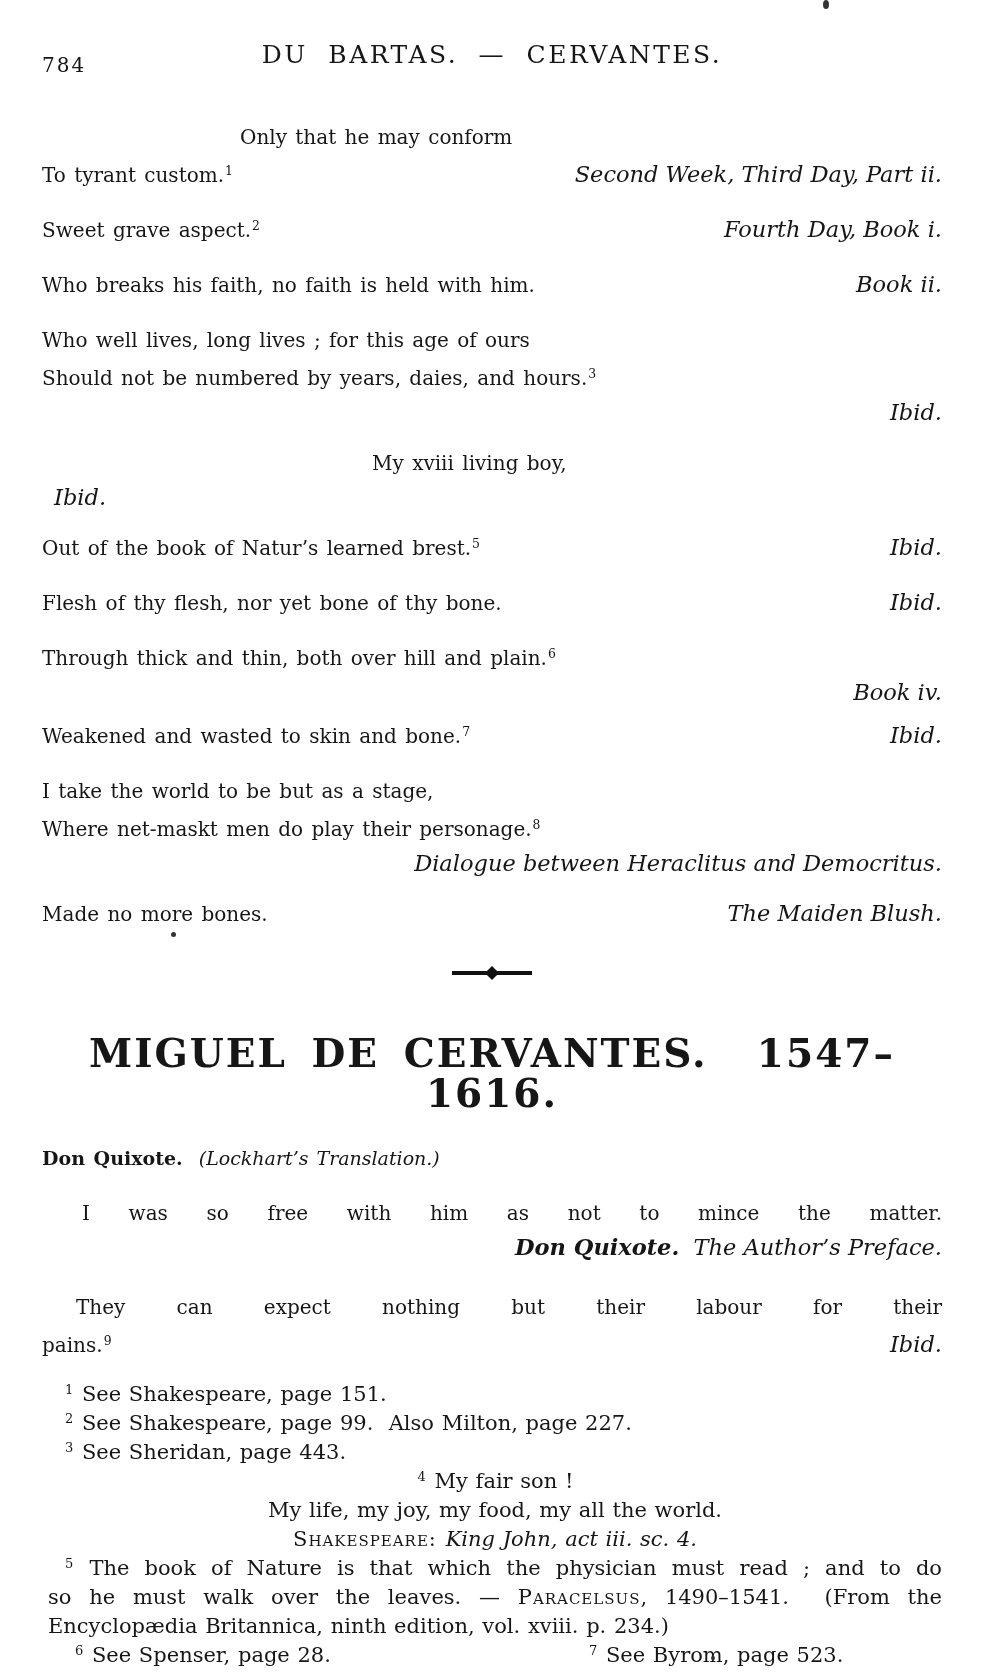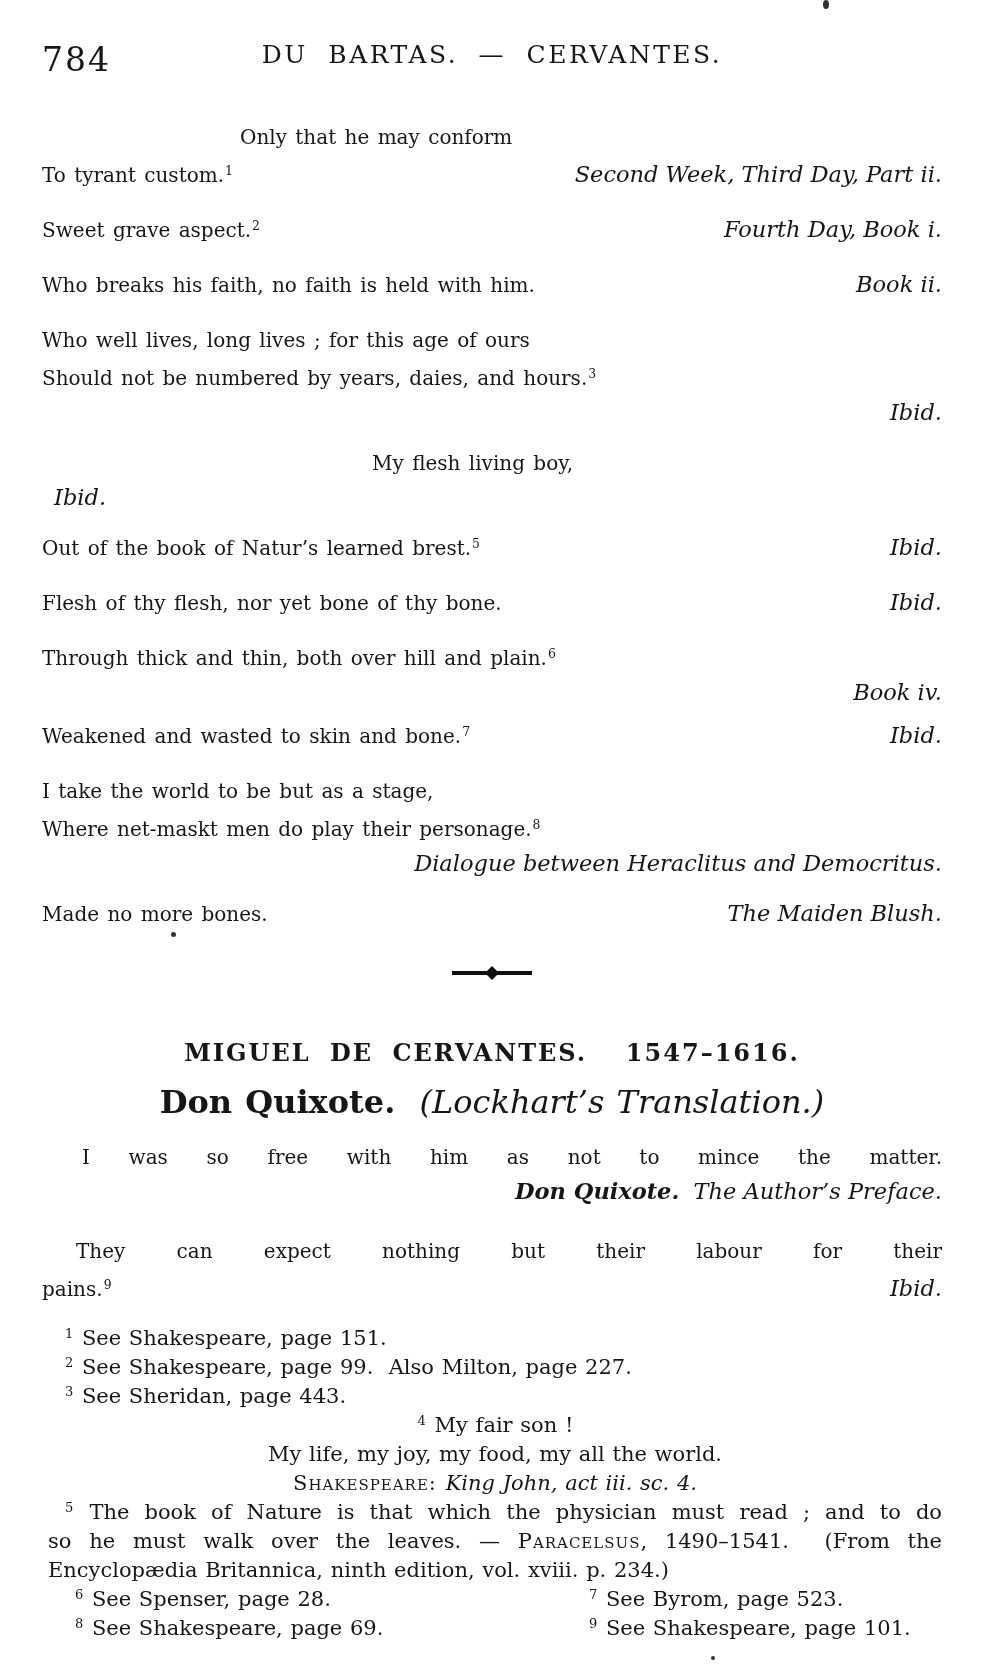--- a/index.html
+++ b/index.html
@@ -5,21 +5,21 @@
 <style>
   *{margin:0;padding:0;box-sizing:border-box}
   html,body{background:#ffffff}
   .page{
     position:relative;width:1000px;height:1672px;background:#ffffff;color:#161616;
     font-family:"DejaVu Serif","Liberation Serif",serif;
     padding:30px 58px 0 42px;overflow:hidden;
   }
   
   .pagehead{position:relative;height:44px;margin-top:6px}
-  .pageno{position:absolute;left:0;top:4px;font-size:33px;letter-spacing:2px}
+  .pageno{position:absolute;left:0;top:17px;font-size:20px;letter-spacing:2px}
   .runhead{display:block;text-align:center;font-size:25px;letter-spacing:2.5px;word-spacing:10px;padding-top:4px}
   
   .quotes{margin-top:38px}
   .quote{margin-top:17px}
   .quote:first-child{margin-top:0}
   #quotes-top .quote:nth-child(9){margin-top:10px}
   .qline{font-size:20px;line-height:38px;word-spacing:2px}
   .qrow{display:flex;justify-content:space-between;align-items:baseline}
   .qrow .qline{flex:0 1 auto}
   .attr{font-style:italic;font-size:22.5px;line-height:30px;white-space:nowrap;padding-left:12px}
@@ -27,22 +27,22 @@
   .justify{text-align:justify;text-align-last:justify;-moz-text-align-last:justify}
   sup{font-size:0.62em;vertical-align:baseline;position:relative;top:-0.55em;line-height:0;padding:0 1px}
   .st-i{font-style:italic}
   .st-b{font-weight:700}
   .st-sc{font-variant:small-caps;letter-spacing:1px}
   
   .divider{display:flex;justify-content:center;align-items:center;margin-top:32px;height:16px}
   .divider .bar{width:37px;height:3.5px;background:#101010}
   .divider .diamond{width:10px;height:10px;background:#101010;transform:rotate(45deg);margin:0 -2px}
   
-  .heading{margin-top:52px;text-align:center;font-size:24px;line-height:40px;font-weight:700;letter-spacing:2px;word-spacing:9px}
-  .subheading{margin-top:13px;text-align:center;font-size:32px;line-height:32px;word-spacing:2px}
+  .heading{margin-top:52px;text-align:center;font-size:39px;line-height:40px;font-weight:700;letter-spacing:2px;word-spacing:9px}
+  .subheading{margin-top:29px;text-align:left;font-size:19px;line-height:32px;word-spacing:2px}
   #quotes-cervantes{margin-top:0}
   #quotes-cervantes .quote:nth-child(1){margin-top:20px}
   #quotes-cervantes .quote:nth-child(2){margin-top:26px}
   
   .fns{margin:16px 0 0 6px;font-size:21px;line-height:29px;word-spacing:1px}
   .fn .al-center{text-align:center}
   .fn .al-right{text-align:center}
   .fnrow{display:flex}
   .fnrow .cell{flex:1 1 50%}
   .fnrow .cell:first-child{padding-left:26px}
@@ -78,21 +78,21 @@
           <div class="qline"><span>Who breaks his faith, no faith is held with him.</span></div>
           <div class="attr"><span>Book ii.</span></div>
         </div>
       </div>
       <div class="quote">
         <div class="qline"><span>Who well lives, long lives ; for this age of ours</span></div>
         <div class="qline"><span>Should not be numbered by years, daies, and hours.</span><sup>3</sup></div>
         <div class="attr-line"><span>Ibid.</span></div>
       </div>
       <div class="quote">
-        <div class="qline" style="margin-left: 330px;"><span>My flesh living boy,</span></div>
+        <div class="qline" style="margin-left: 330px;"><span>My xviii living boy,</span></div>
         <div class="qrow">
           <div class="attr"><span>Ibid.</span></div>
         </div>
       </div>
       <div class="quote">
         <div class="qrow">
           <div class="qline"><span>Out of the book of Natur’s learned brest.</span><sup>5</sup></div>
           <div class="attr"><span>Ibid.</span></div>
         </div>
       </div>

